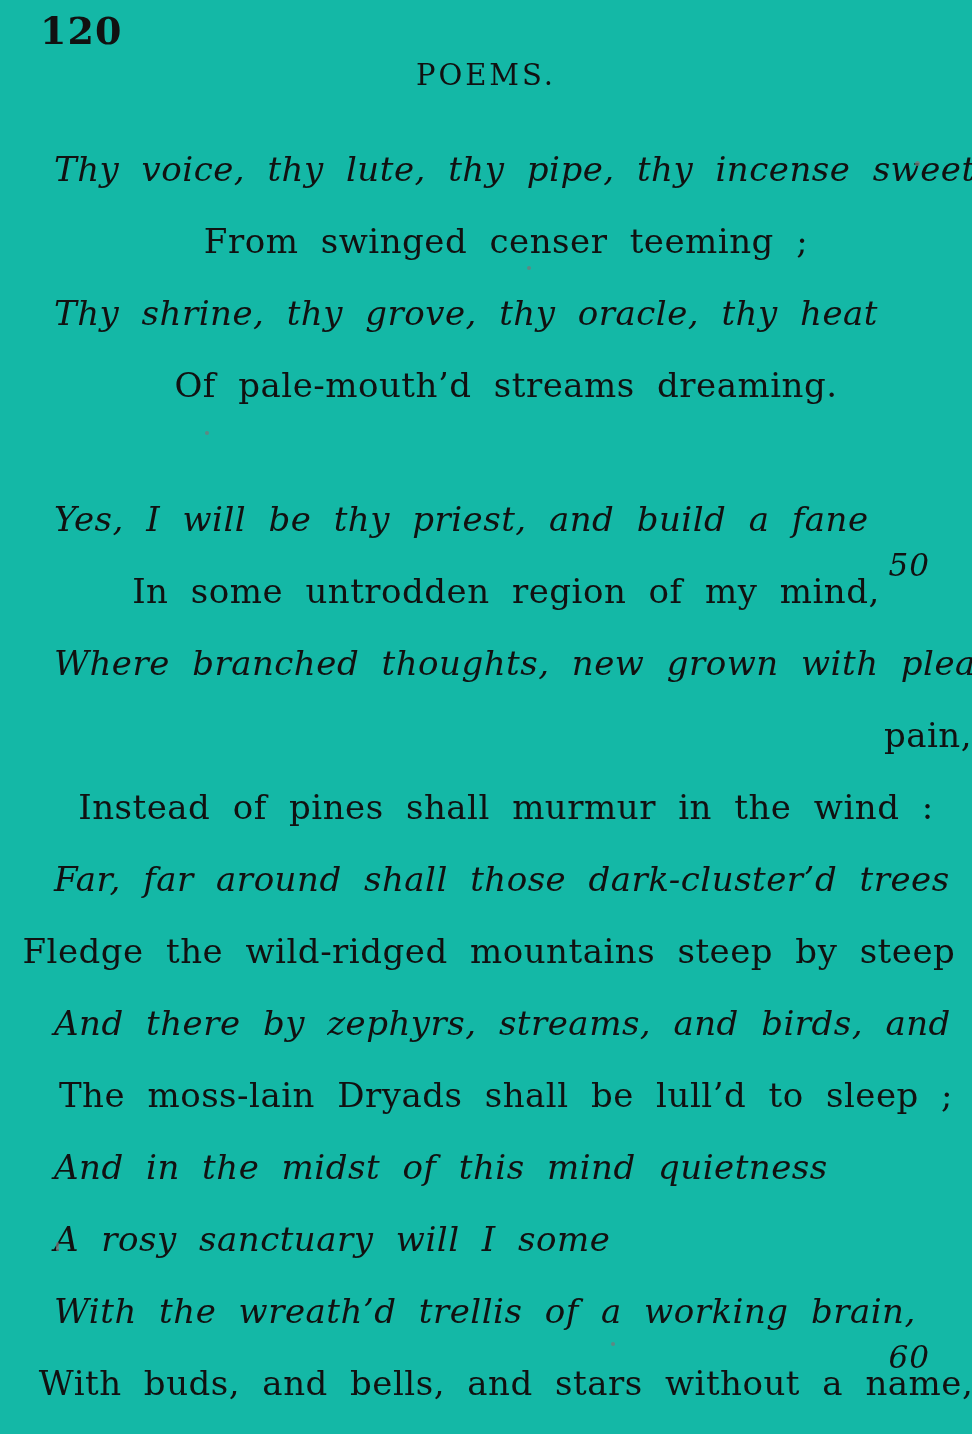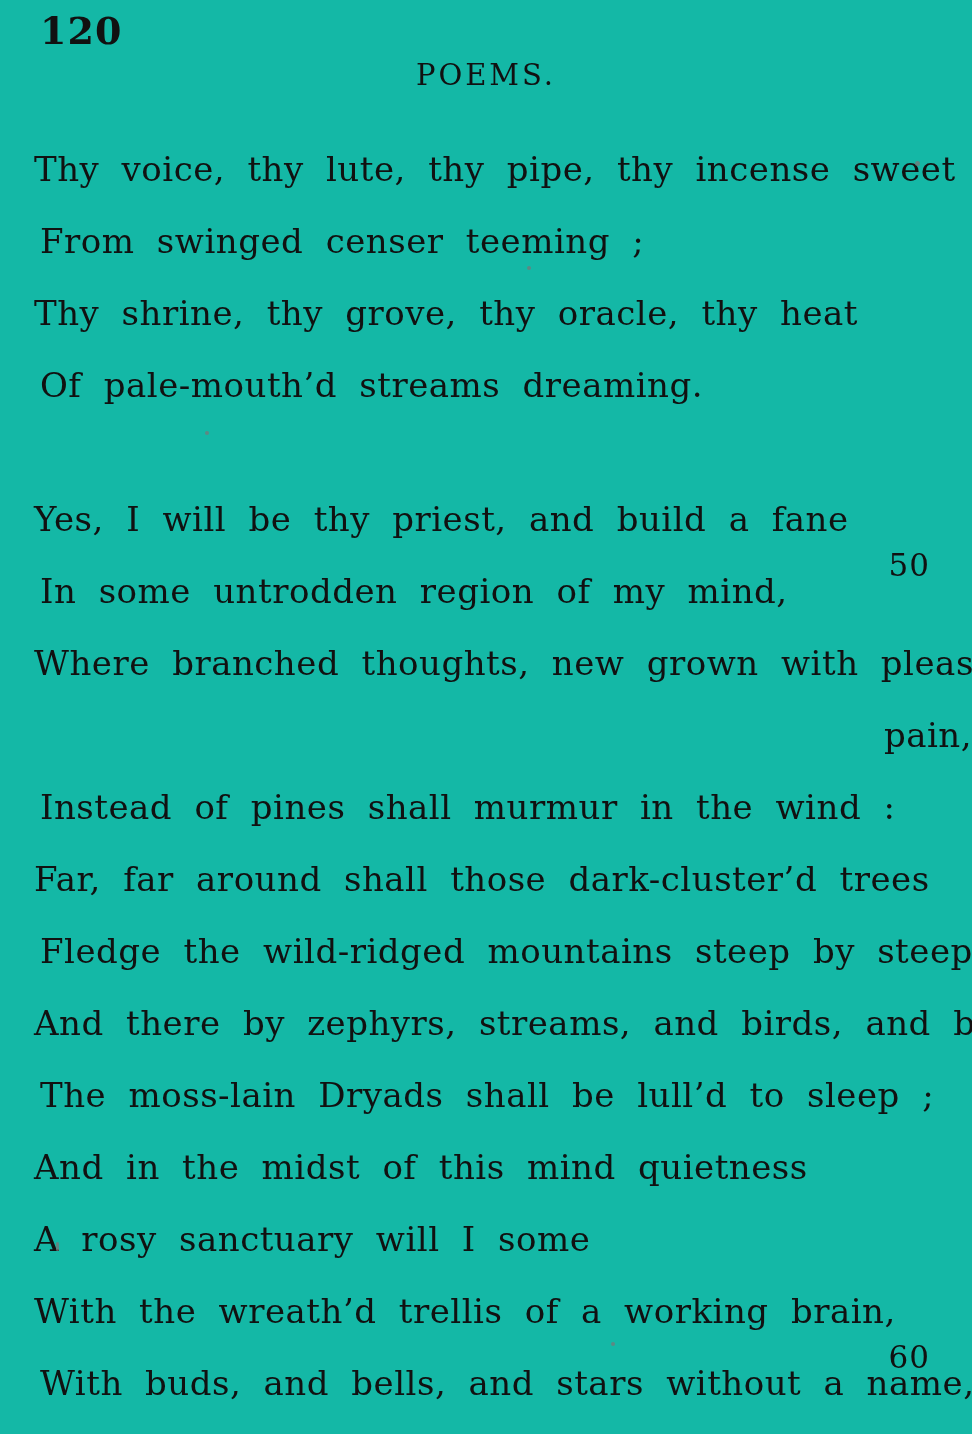--- a/index.html
+++ b/index.html
@@ -55,22 +55,22 @@
   .line {
     position: relative;
     height: 72px;
     display: flex;
     align-items: center;
     font-size: 34px;
     word-spacing: 11px;
     letter-spacing: 0.5px;
     white-space: nowrap;
   }
-  .ind0 { padding-left: 34px; }
-  .ind1 { padding-left: 40px; }
+  .ind0 { padding-left: 54px; font-style: italic; }
+  .ind1 { padding-left: 40px; justify-content: center; }
   .ind2 { padding-left: 150px; justify-content: flex-end; }
   .lineno {
     position: absolute;
     right: 42px;
     top: 50%;
     transform: translateY(-50%);
     font-size: 31px;
     letter-spacing: 1px;
     word-spacing: normal;
     margin-top: 46px;

